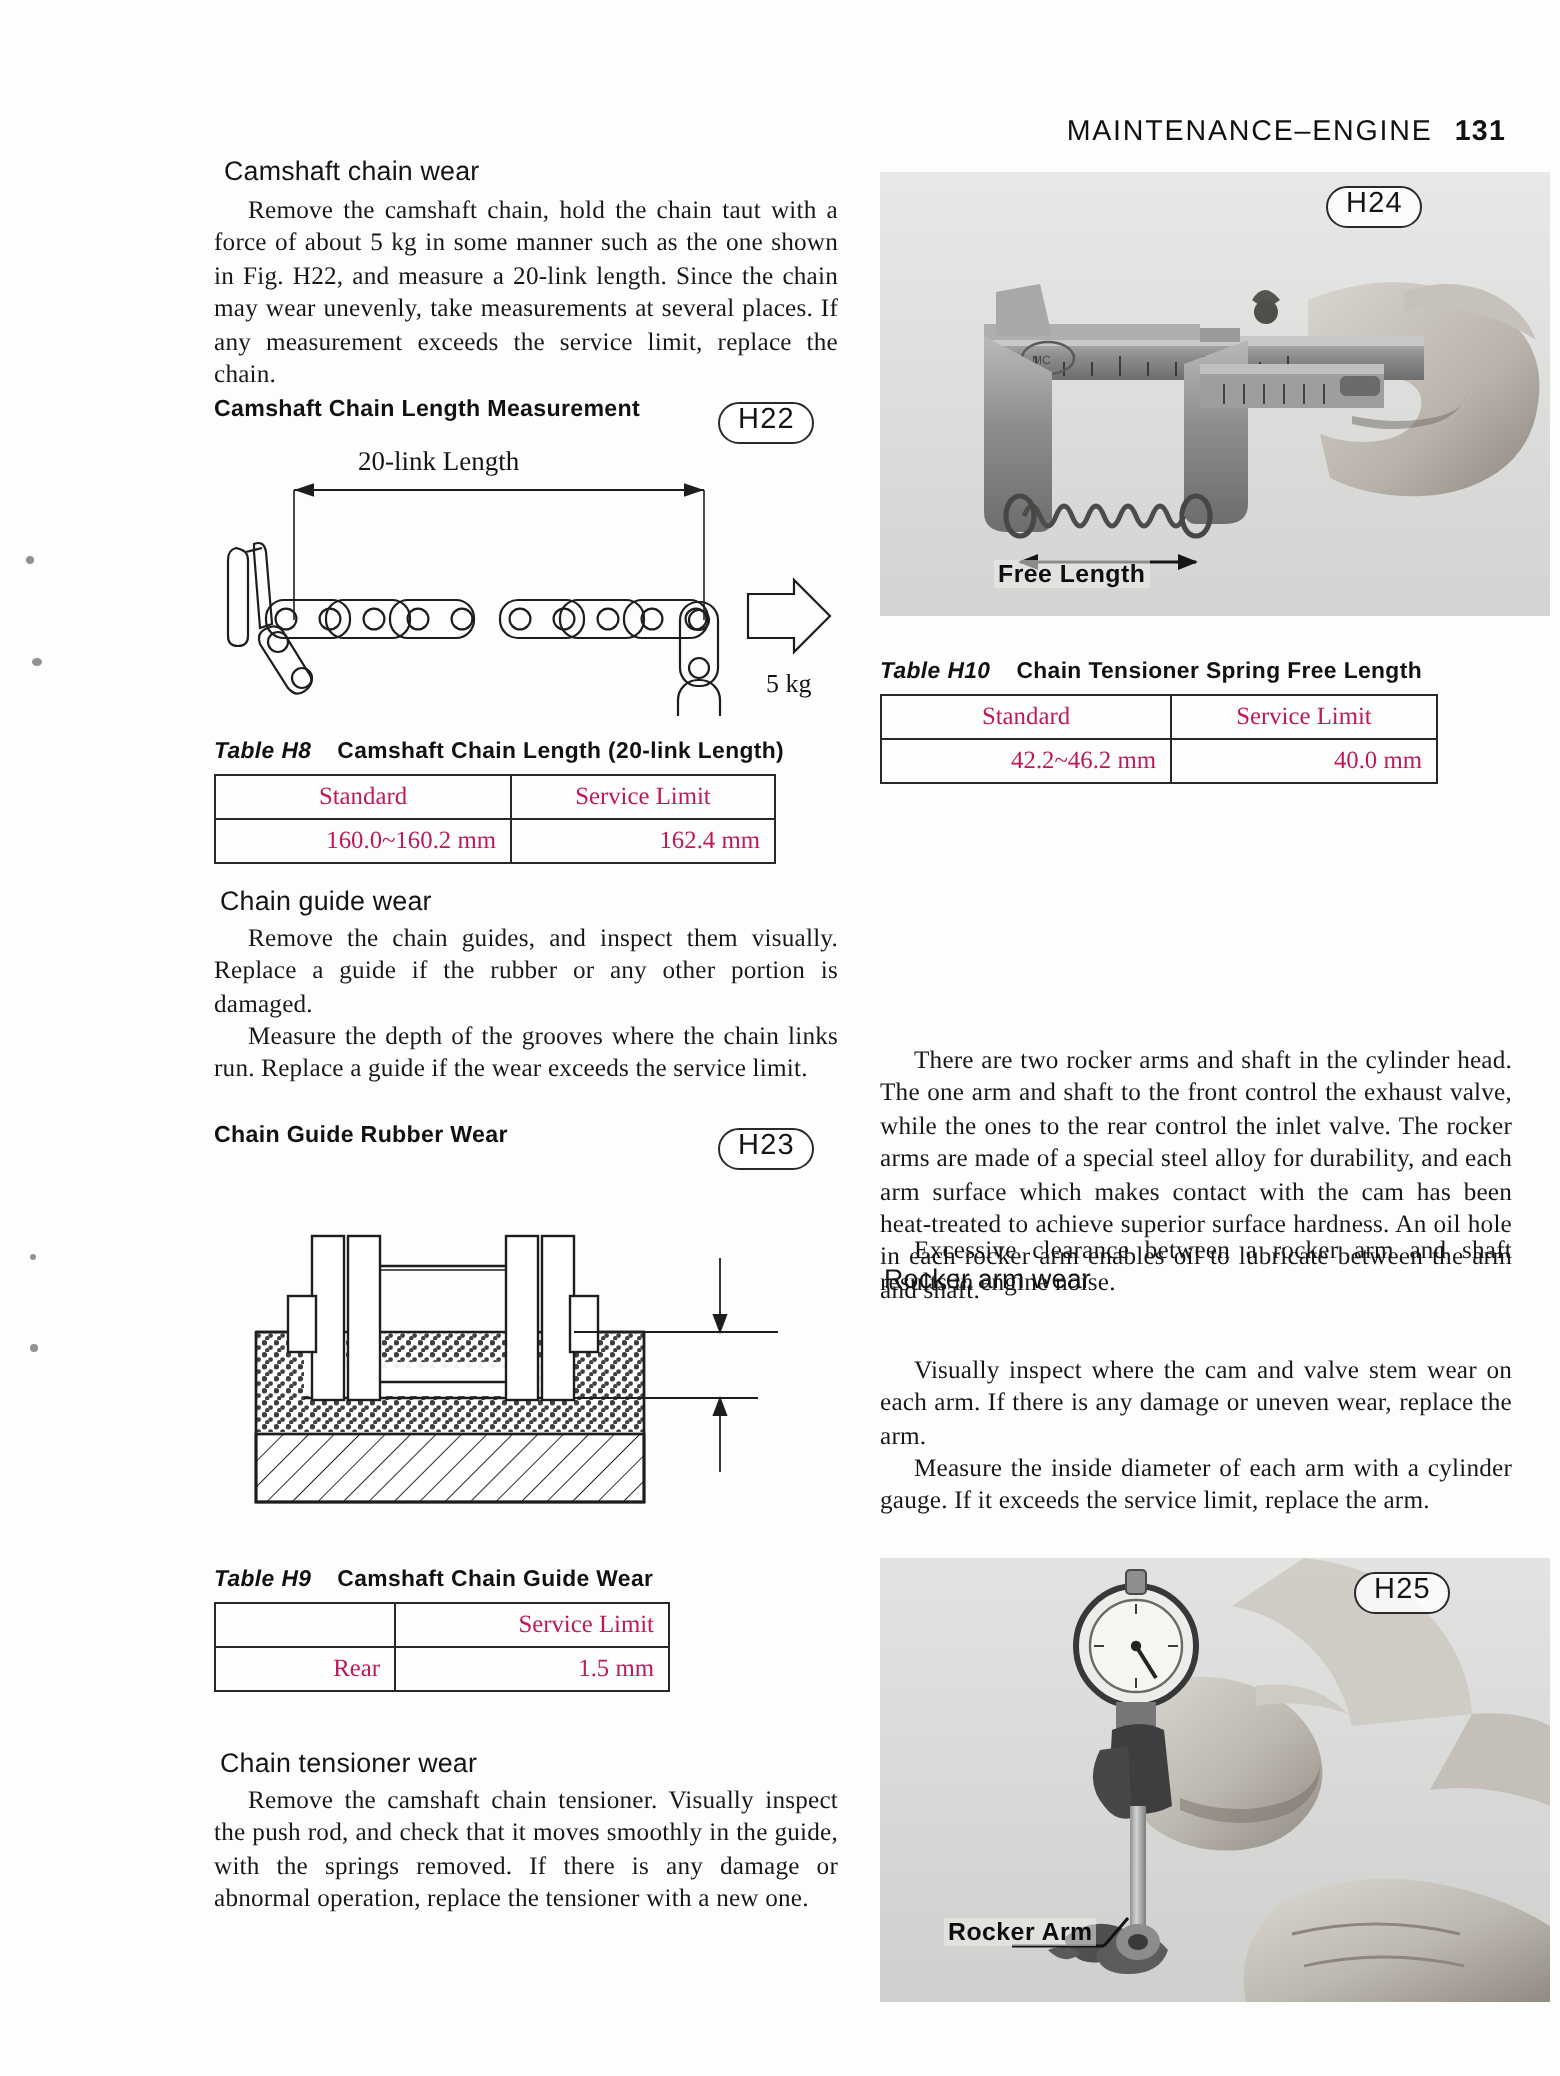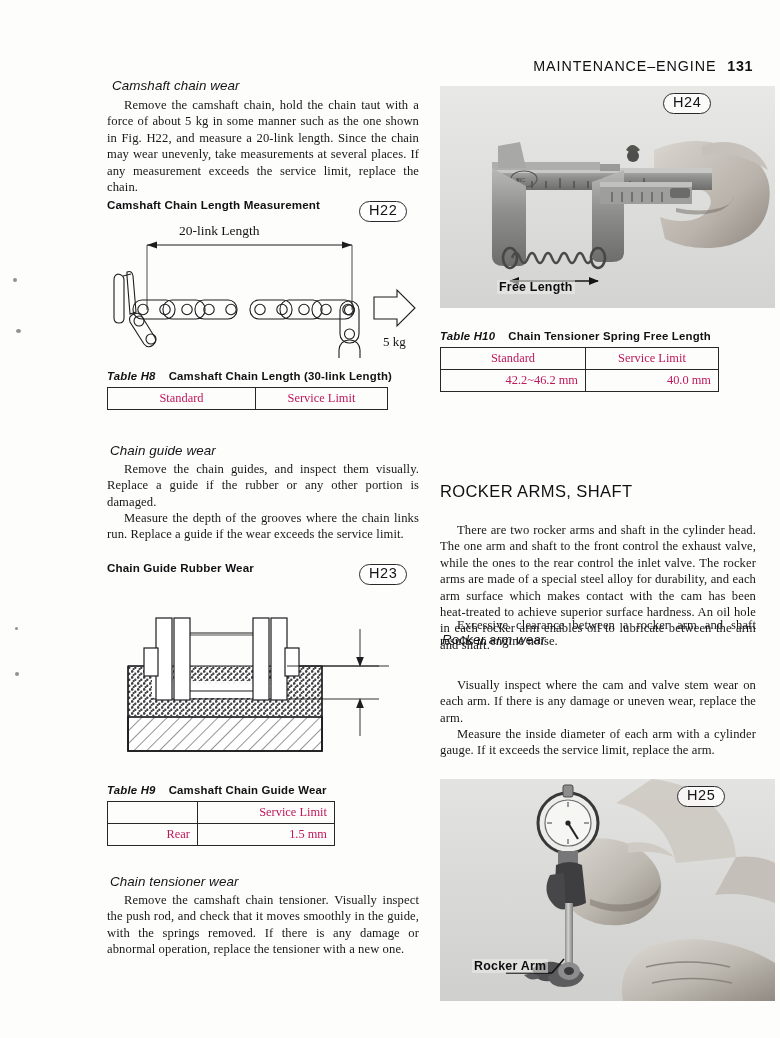--- a/index.html
+++ b/index.html
@@ -21,21 +21,20 @@
   .body-text{
     font-family:"Liberation Serif", serif;
     font-size:12.6px;
     line-height:16.4px;
     color:#17171a;
     letter-spacing:.1px;
   }
   .body-text .ind{display:block;text-indent:17px;}
   .sub-head{
     font-family:"Liberation Sans", sans-serif;
-    font-style:italic;
     font-size:13.4px;
     color:#141418;
     letter-spacing:.1px;
   }
   .fig-title{
     font-family:"Liberation Sans", sans-serif;
     font-weight:bold;
     font-size:11.6px;
     color:#111114;
     letter-spacing:.15px;
@@ -185,27 +184,31 @@
       <circle cx="242.5" cy="116" r="5"></circle>
 
       <rect x="232" y="122" width="21" height="38" rx="10"></rect>
 
       <polygon points="267,79 290,79 290,72 308,90 290,108 290,101 267,101" fill="none"></polygon>
       <text x="276" y="128" font-family="Liberation Serif, serif" font-size="13" fill="#141417" stroke="none">5 kg</text>
     </svg>
   </div>
 
   <div class="abs tbl-title" style="left:107px;top:370px;">
-    <span class="tt-num">Table H8</span><span>Camshaft Chain Length (30-link Length)</span>
+    <span class="tt-num">Table H8</span><span>Camshaft Chain Length (20-link Length)</span>
   </div>
   <table class="spec abs" style="left:107px;top:387px;">
     <tbody>
         <tr>
       <td class="hd" style="width:133px;">Standard</td>
       <td class="hd" style="width:117px;">Service Limit</td>
+    </tr>
+    <tr>
+      <td>160.0~160.2 mm</td>
+      <td>162.4 mm</td>
     </tr>
   </tbody>
     </table>
 
   <div class="abs sub-head" style="left:110px;top:443px;">Chain guide wear</div>
   <div class="abs body-text just" style="left:107px;top:461px;width:312px;">
     <span class="ind">Remove the chain guides, and inspect them visually. Replace a guide if the rubber or any other portion is damaged.</span>
   </div>
   <div class="abs body-text just" style="left:107px;top:510px;width:312px;">
     <span class="ind">Measure the depth of the grooves where the chain links run. Replace a guide if the wear exceeds the service limit.</span>
@@ -381,21 +384,20 @@
       <td class="hd" style="width:130px;">Standard</td>
       <td class="hd" style="width:118px;">Service Limit</td>
     </tr>
     <tr>
       <td>42.2~46.2 mm</td>
       <td>40.0 mm</td>
     </tr>
   </tbody>
     </table>
 
-  <div class="abs sec-head" style="left:440px;top:482px;">ROCKER ARMS, SHAFT</div>
   <div class="abs body-text just" style="left:440px;top:522px;width:316px;">
     <span class="ind">There are two rocker arms and shaft in the cylinder head. The one arm and shaft to the front control the exhaust valve, while the ones to the rear control the inlet valve. The rocker arms are made of a special steel alloy for durability, and each arm surface which makes contact with the cam has been heat-treated to achieve superior surface hardness. An oil hole in each rocker arm enables oil to lubricate between the arm and shaft.</span>
   </div>
   <div class="abs body-text just" style="left:440px;top:617px;width:316px;">
     <span class="ind">Excessive clearance between a rocker arm and shaft results in engine noise.</span>
   </div>
 
   <div class="abs sub-head" style="left:442px;top:632px;">Rocker arm wear</div>
   <div class="abs body-text just" style="left:440px;top:677px;width:316px;">
     <span class="ind">Visually inspect where the cam and valve stem wear on each arm. If there is any damage or uneven wear, replace the arm.</span>

